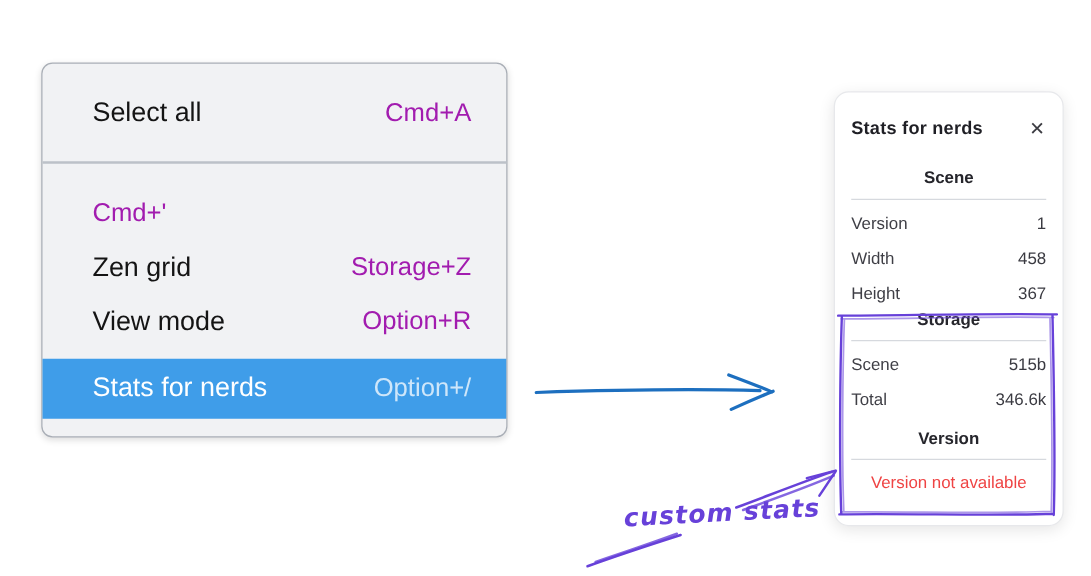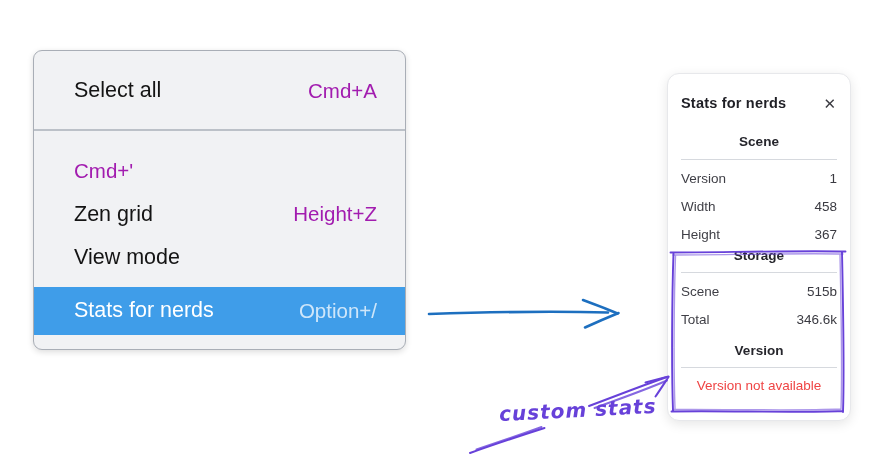--- a/index.html
+++ b/index.html
@@ -66,24 +66,25 @@
     <div class="menu-row first">
       <span>Select all</span>
       <span class="shortcut">Cmd+A</span>
     </div>
     <div class="menu-divider"></div>
     <div class="menu-row after-divider">
       <span class="shortcut">Cmd+'</span>
     </div>
     <div class="menu-row">
       <span>Zen grid</span>
-      <span class="shortcut">Height+Z</span>
+      <span class="shortcut">Storage+Z</span>
     </div>
     <div class="menu-row">
       <span>View mode</span>
+      <span class="shortcut">Option+R</span>
     </div>
     <div class="menu-row highlighted">
       <span>Stats for nerds</span>
       <span class="shortcut">Option+/</span>
     </div>
   </div>
 
   <div class="stats-panel">
     <div class="panel-header">
       <span class="panel-title">Stats for nerds</span>

